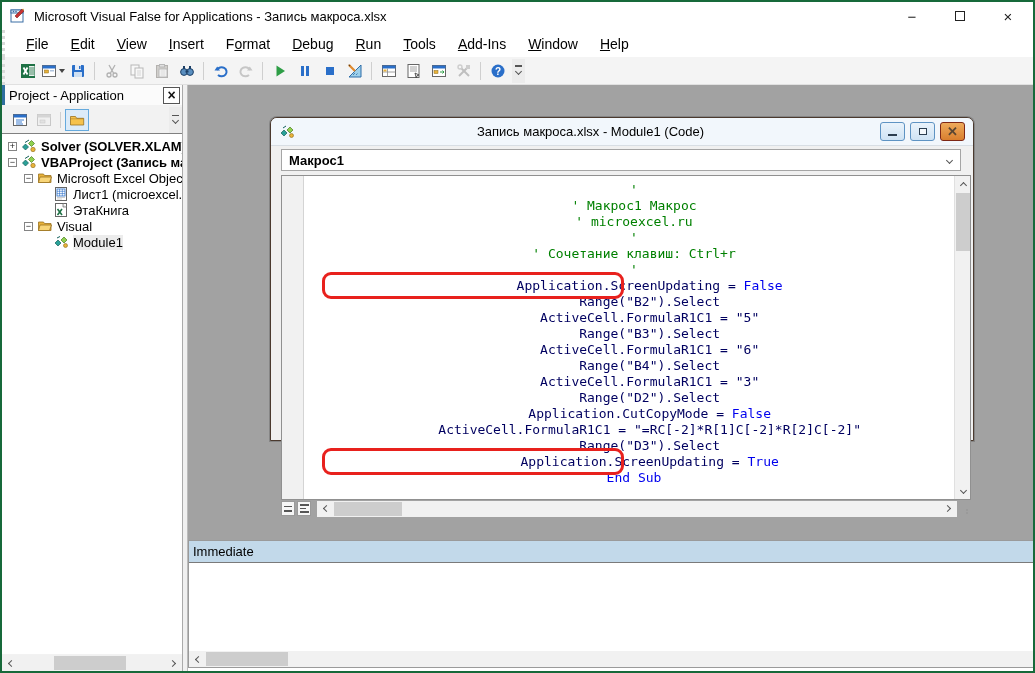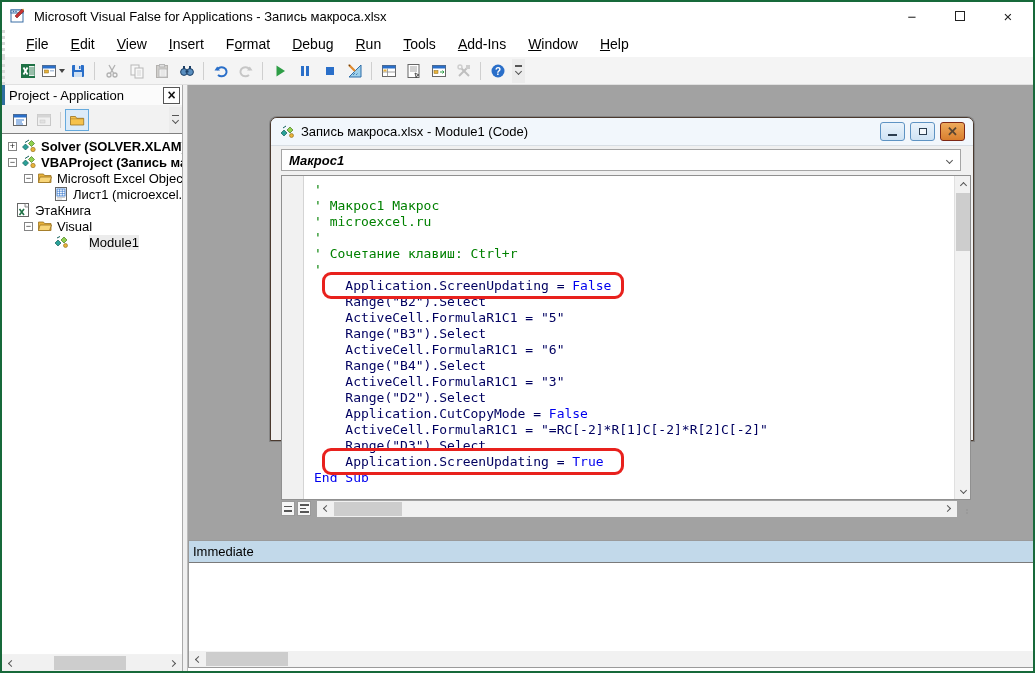--- a/index.html
+++ b/index.html
@@ -46,48 +46,48 @@
   .pp-tbtn.active{border:1px solid #66aadd;background:#dcebf8;}
   .pp-tbtn.disabled{opacity:.4;filter:grayscale(90%);}
   .pp-sep{width:1px;height:16px;background:#cfcfcf;margin:0 4px;}
   .pp-overflow{position:absolute;right:0;top:0;width:13px;height:100%;background:#ececec;display:flex;flex-direction:column;align-items:center;justify-content:center;gap:2px;}
   .pp-tree{position:absolute;left:0;top:48px;right:0;bottom:17px;background:#ffffff;border-top:1px solid #808080;overflow:hidden;padding-top:4px;}
   .tree-row{height:16px;display:flex;align-items:center;font-size:13px;white-space:nowrap;}
   .tree-row .expander{width:9px;height:9px;border:1px solid #848484;background:#fff;font-size:9px;line-height:7px;text-align:center;color:#222;flex:0 0 auto;margin-right:4px;}
   .tree-row .icon16{flex:0 0 auto;margin-right:4px;}
   .tree-row .lbl{overflow:hidden;}
   .tree-row .lbl.bold{font-weight:bold;}
-  .tree-row .lbl.selected{background:#ececec;margin-left:16px;}
+  .tree-row .lbl.selected{background:#ececec;}
   .hscroll{position:absolute;left:0;bottom:0;right:0;height:16px;background:#f1f1f1;}
   .sc-arrow{position:absolute;top:0;width:16px;height:16px;display:flex;align-items:center;justify-content:center;}
   .sc-thumb{position:absolute;top:1px;height:14px;background:#cdcdcd;}
   .vscroll{position:absolute;top:0;width:16px;background:#f1f1f1;}
   .vs-arrow{position:absolute;left:0;width:16px;height:16px;display:flex;align-items:center;justify-content:center;}
   .vs-thumb{position:absolute;left:1px;width:14px;background:#cdcdcd;}
 
   
   .mdi{position:absolute;left:182px;top:83px;right:0;height:455px;background:#a2a2a2;}
   .splitter{position:absolute;left:181px;top:83px;width:5px;bottom:0;background:#f0f0f0;border-right:1px solid #bbb;}
 
   
-  .code-window{position:absolute;left:268px;top:115px;width:704px;height:324px;background:#f0f0f0;border:1px solid #4b3a2f;border-radius:7px 7px 0 0;box-shadow:0 0 0 1px rgba(80,80,80,.35);}
+  .code-window{position:absolute;left:268px;top:115px;width:704px;height:324px;background:#f0f0f0;border:1px solid #4b3a2f;border-radius:7px 7px 0 0;box-shadow:0 0 0 1px rgba(80,80,80,.35);text-align:center;}
   .cw-titlebar{position:absolute;left:0;top:0;right:0;height:28px;background:#f2f7fc;border-radius:6px 6px 0 0;display:flex;align-items:center;border-bottom:1px solid #d8dee4;}
   .cw-titlebar .icon16{margin:0 6px 0 8px;}
   .cw-title{font-size:13px;color:#000;flex:1;}
   .cw-btns{display:flex;gap:5px;margin-right:8px;}
   .cw-btn{width:25px;height:19px;border:1px solid #5e93c3;border-radius:3px;background:linear-gradient(#eaf3fb,#cfe3f4);display:flex;align-items:center;justify-content:center;}
   .cw-btn .minbar{width:9px;height:2.5px;background:#2c3e50;margin-top:7px;}
   .cw-btn .restsq{width:8px;height:7px;border:1.6px solid #2c3e50;background:#f4f8fb;}
   .cw-btn.close{background:linear-gradient(#edaa5c,#d97f2e);border:1px solid #7d2716;}
   .cw-btn.close .x{font-size:13px;font-weight:bold;color:#5a4632;line-height:1;}
   .cw-combos{position:absolute;left:0;top:28px;right:0;height:28px;display:flex;align-items:center;gap:10px;padding:0 12px 0 10px;}
   .combo{height:22px;background:#fff;border:1px solid #a5a5a5;display:flex;align-items:center;font-size:13px;font-weight:bold;color:#000;padding-left:7px;position:relative;}
   .combo .chv{position:absolute;right:8px;top:8px;border-color:#555;}
   .combo.left{flex:1.03;}
-  .combo.right{flex:1;font-style:italic;}
+  .combo.right{flex:1;}
   .cw-codearea{position:absolute;left:10px;top:57px;width:690px;height:325px;background:#ffffff;border:1px solid #909090;}
   .cw-margin{position:absolute;left:0;top:0;bottom:0;width:22px;background:#f1f1f1;border-right:1px solid #d4d4d4;}
   .cw-pre{position:absolute;left:22px;top:0;right:16px;bottom:0;overflow:hidden;padding:6px 0 0 10px;font-family:"DejaVu Sans Mono","Liberation Mono",monospace;font-size:13px;line-height:16px;white-space:pre;}
   .code-line{height:16px;}
   .seg-comment{color:#008000;}
   .seg-code{color:#000060;}
   .seg-keyword{color:#0000ee;}
   .red-box{position:absolute;left:40px;width:302px;height:27px;border:3px solid #e8211d;border-radius:9px;pointer-events:none;}
   .cw-vscroll{right:0;height:100%;border-left:1px solid #e0e0e0;}
   .cw-bottom{position:absolute;left:10px;top:382px;width:690px;height:17px;display:flex;align-items:center;}
@@ -356,21 +356,21 @@
         <div class="tree-row" style="padding-left: 38px;">
           <span style="width: 13px; flex: 0 0 auto;"></span>
           <span class="icon16"><svg viewBox="0 0 16 16">
               <rect x="2.5" y="1.5" width="11" height="13" fill="#fff" stroke="#666"></rect>
               <rect x="4" y="3" width="8" height="7" fill="#fff" stroke="#2a6fc9" stroke-width=".8"></rect>
               <path d="M4 5.3h8M4 7.6h8M6.6 3v7M9.3 3v7" stroke="#2a6fc9" stroke-width=".6"></path>
               <path d="M4 11.5h8M4 13h5" stroke="#bbb" stroke-width=".7"></path>
             </svg></span>
           <span class="lbl">Лист1 (microexcel.r</span>
         </div>
-        <div class="tree-row" style="">
+        <div class="tree-row" style="padding-left: 38px;">
           <span style="width: 13px; flex: 0 0 auto;"></span>
           <span class="icon16"><svg viewBox="0 0 16 16">
               <rect x="2.5" y="1.5" width="11" height="13" fill="#fff" stroke="#666"></rect>
               <path d="M10 1.5 v3.5 h3.5" fill="#e8e8e8" stroke="#666" stroke-width=".7"></path>
               <path d="M4.5 7 L9 13 M9 7 L4.5 13" stroke="#1e7145" stroke-width="1.6"></path>
             </svg></span>
           <span class="lbl">ЭтаКнига</span>
         </div>
         <div class="tree-row" style="padding-left: 22px;">
           <span class="expander">−</span>

